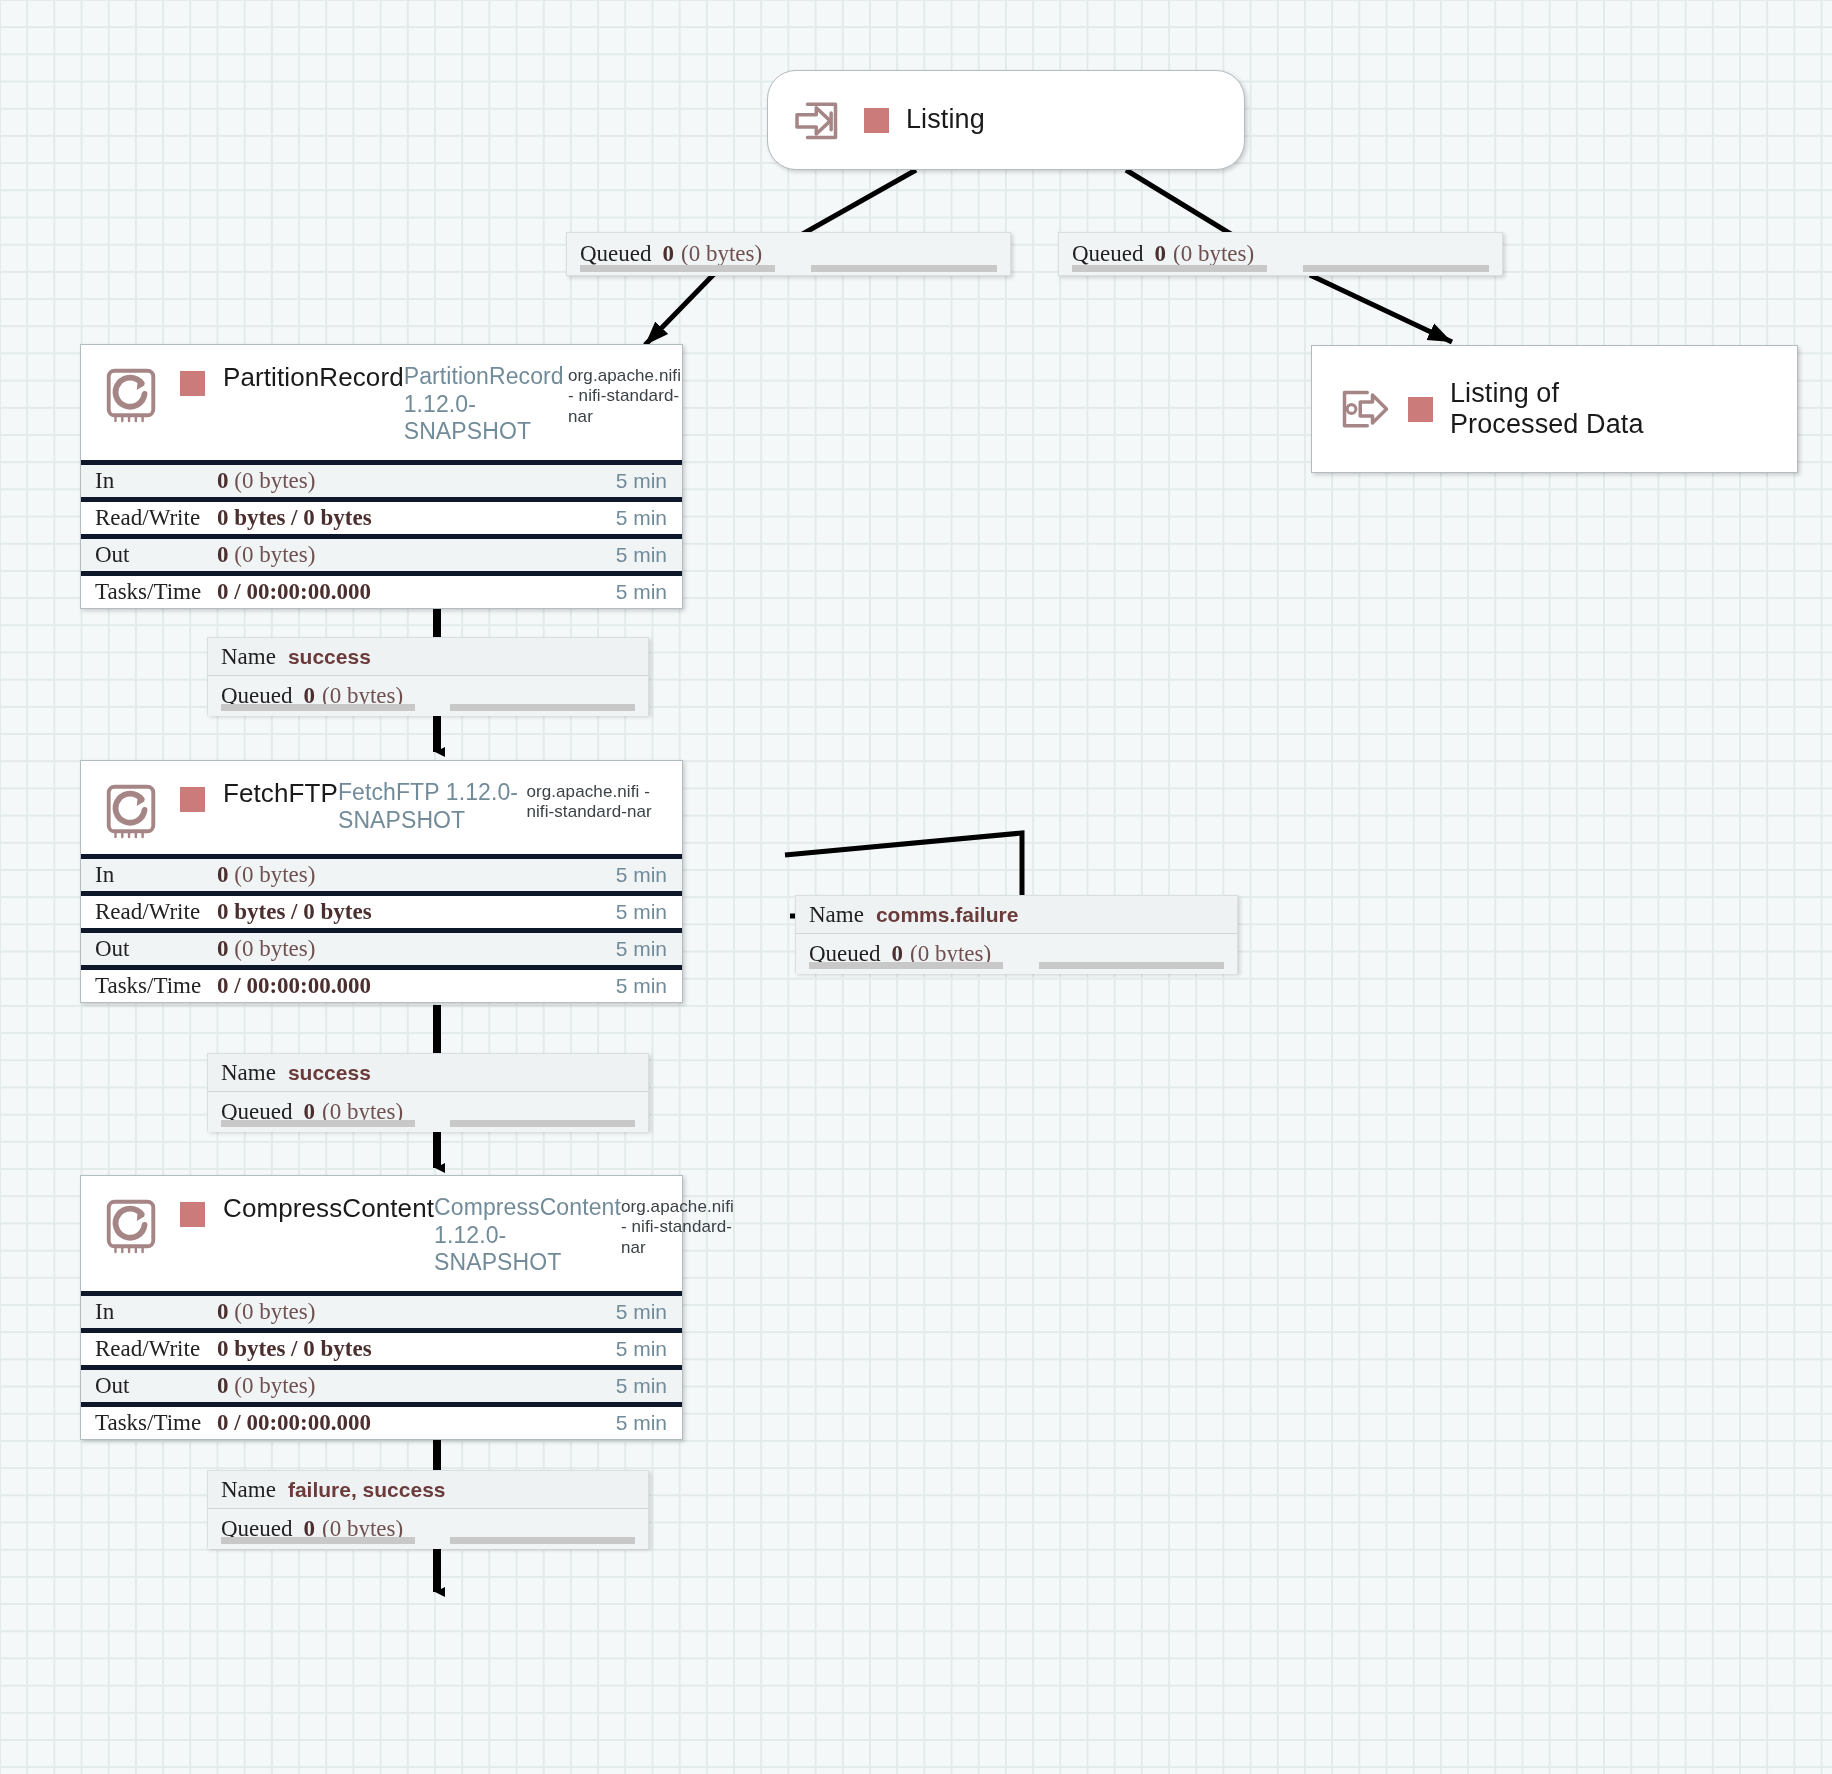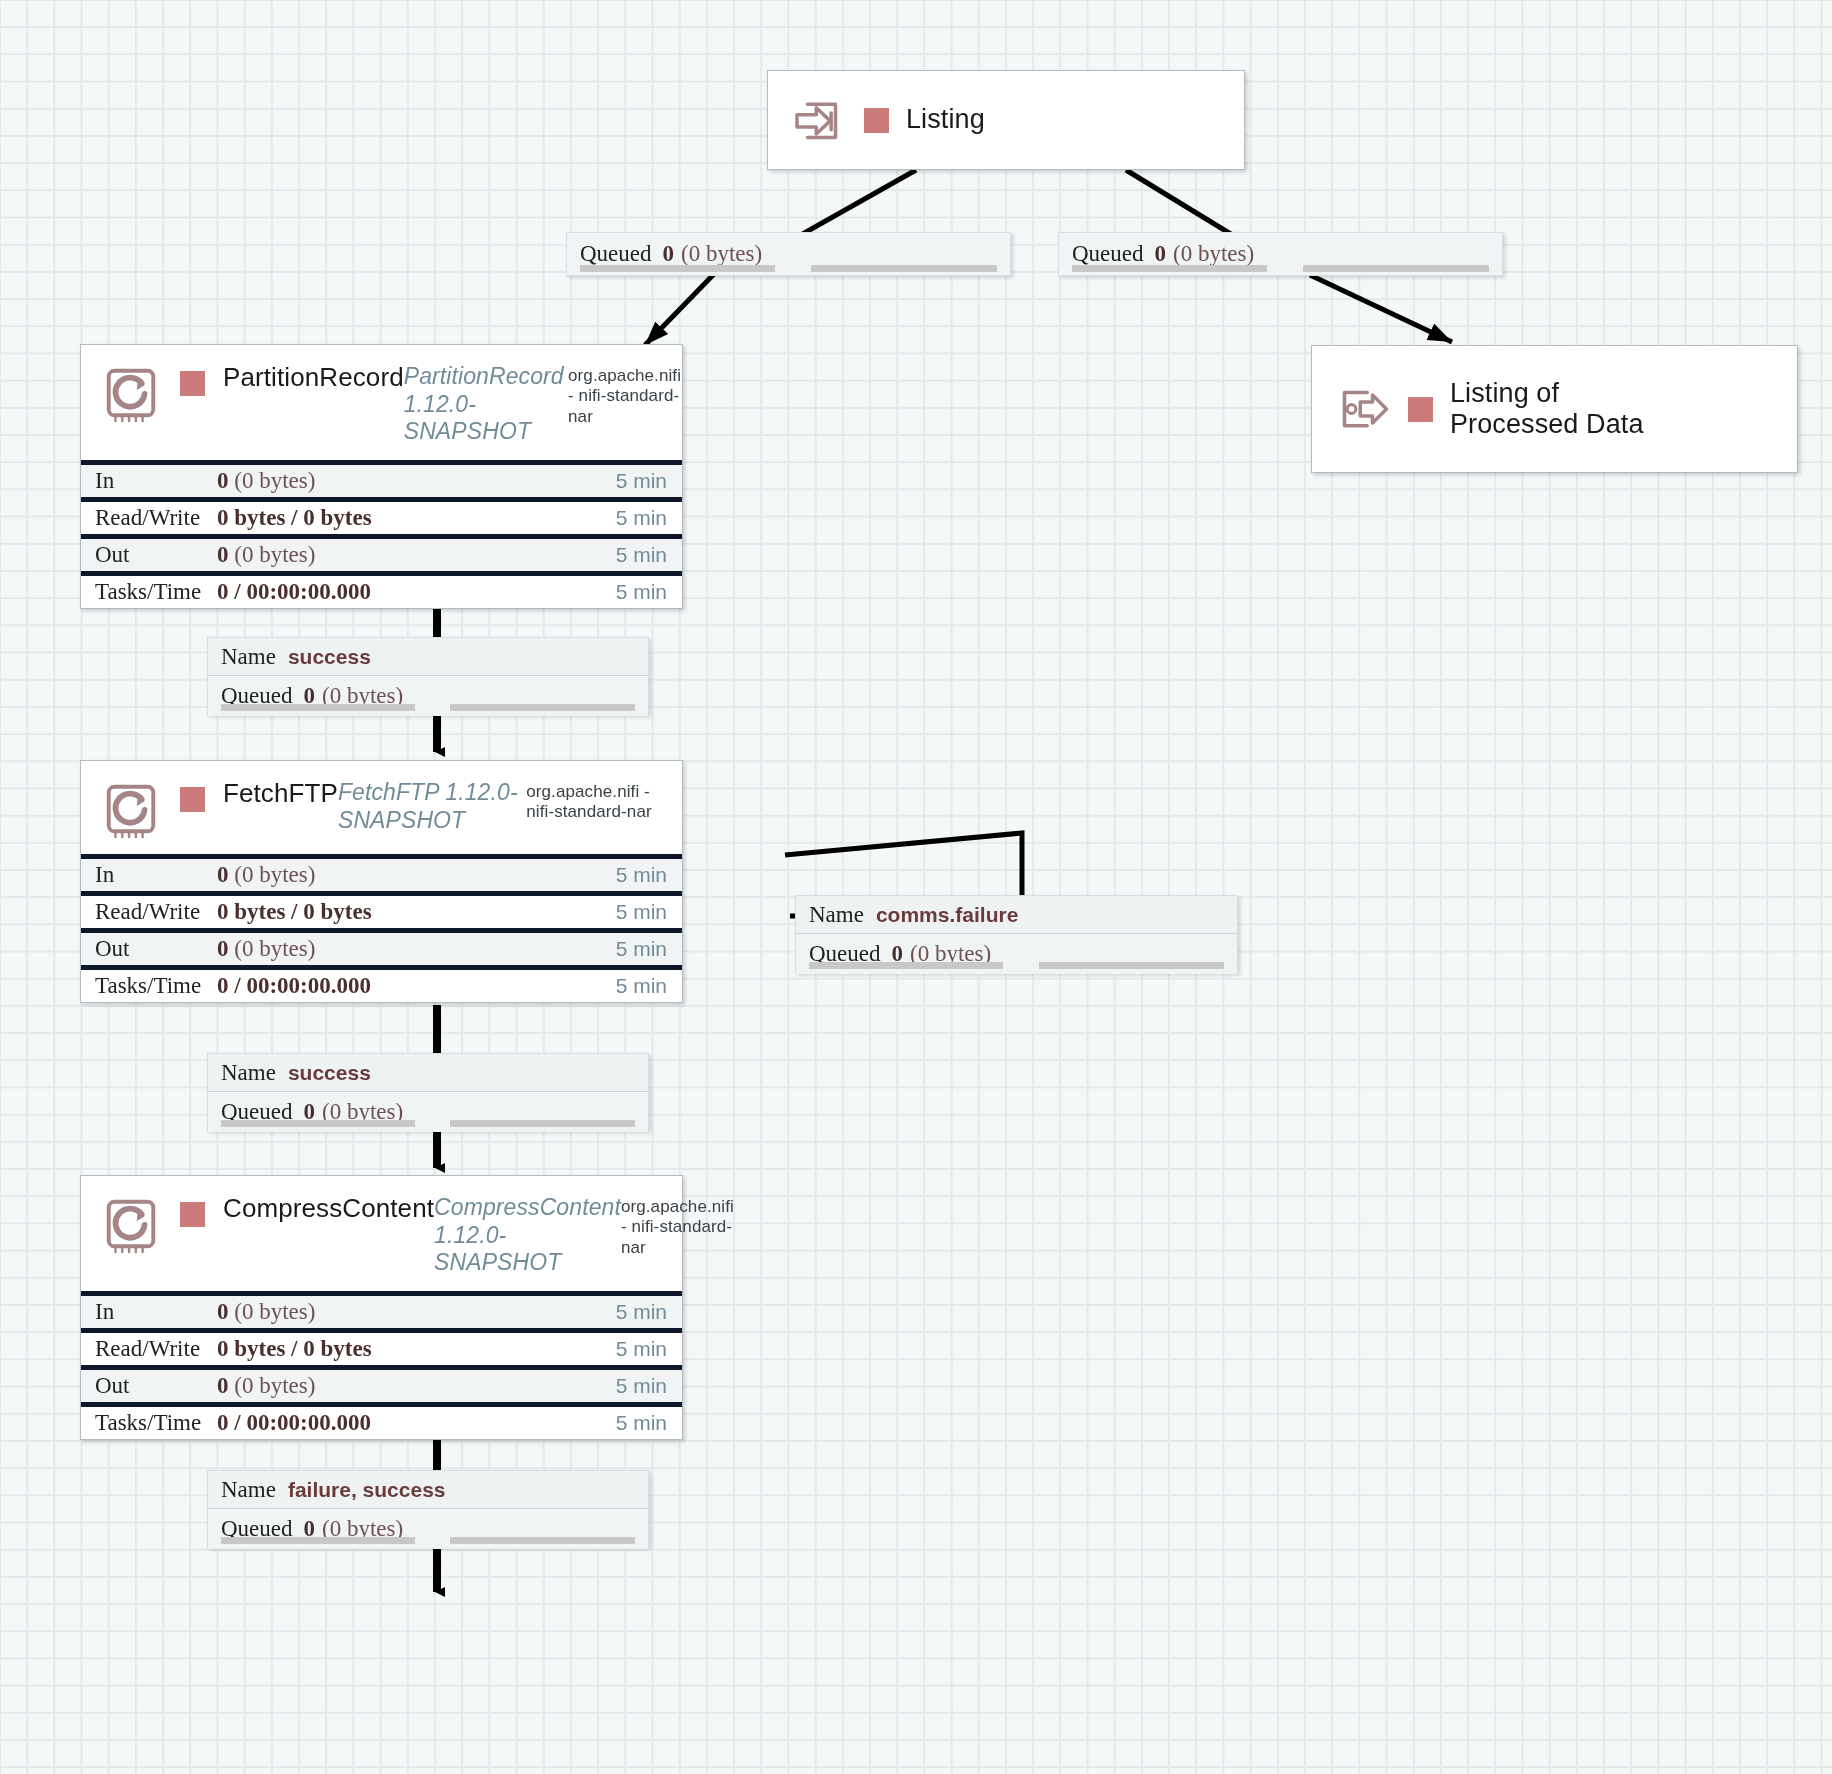--- a/index.html
+++ b/index.html
@@ -105,21 +105,20 @@
     color: #1a1a1a;
     line-height: 1.18;
     letter-spacing: 0.1px;
   }
   .proc-type {
     font-size: 23px;
     color: #728b99;
     line-height: 1.2;
     margin-top: 1px;
     letter-spacing: 0.1px;
-    font-style: italic;
   }
   .proc-bundle {
     font-size: 17px;
     color: #3b4247;
     line-height: 1.2;
     margin-top: 4px;
     letter-spacing: 0.1px;
   }
 
   .stat-row {
@@ -246,21 +245,21 @@
     <path d="M 437,1124 L 437,1168" stroke="#000000" stroke-width="8" fill="none" marker-end="url(#arrow-down)"></path>
 
     <path d="M 437,1428 L 437,1470" stroke="#000000" stroke-width="8" fill="none"></path>
     <path d="M 437,1548 L 437,1592" stroke="#000000" stroke-width="8" fill="none" marker-end="url(#arrow-down)"></path>
 
     <path d="M 785,855 L 1022,833 L 1022,912" stroke="#000000" stroke-width="5" fill="none"></path>
     <path d="M 1022,912 L 825,912" stroke="#000000" stroke-width="5" fill="none"></path>
     <path d="M 830,916 L 790,916" stroke="#000000" stroke-width="5" fill="none" marker-end="url(#arrow-dir)"></path>
   </svg>
 
-  <div class="node port" style="left:767px; top:70px; width:478px; height:100px;">
+  <div class="node port" style="left:767px; top:70px; width:478px; height:100px;border-radius:29px;">
     <svg class="port-icon" viewBox="0 0 64 64" xmlns="http://www.w3.org/2000/svg">
       <path d="M20 14 L52 14 L52 52 L20 52" fill="none" stroke="#a58585" stroke-width="4" stroke-linejoin="round" stroke-linecap="round"></path>
       <path d="M8 26 L30 26 L30 18 L46 33 L30 48 L30 40 L8 40 Z" fill="none" stroke="#a58585" stroke-width="4" stroke-linejoin="round"></path>
       <line x1="47" y1="24" x2="47" y2="43" stroke="#a58585" stroke-width="4" stroke-linecap="round"></line>
     </svg>
     <span class="port-square" style="background:#cc7b7b;"></span>
     <span class="port-label">Listing</span>
   </div>
 
   <div class="conn" style="left:566px; top:232px; width:445px; height:44px;">

